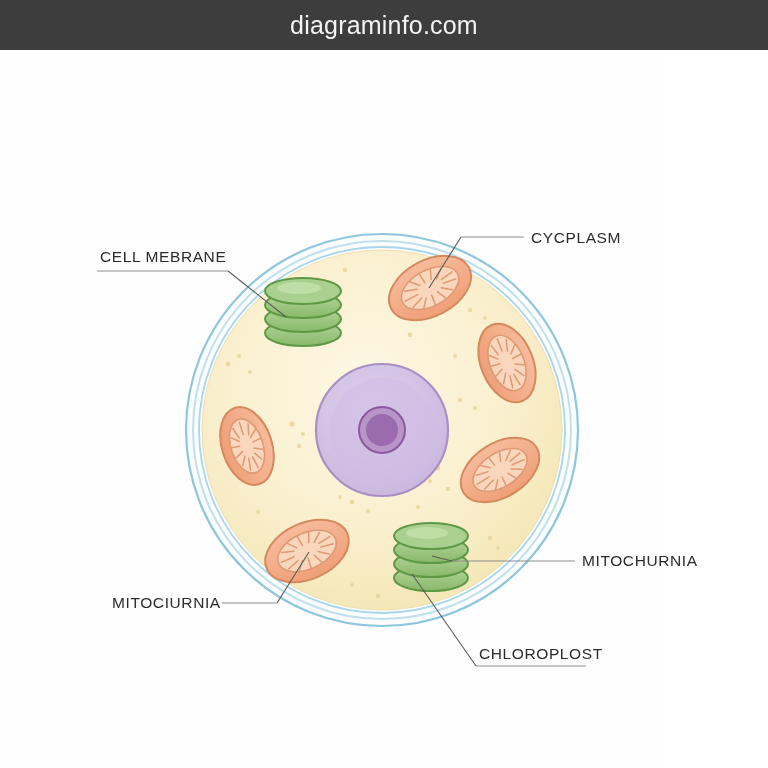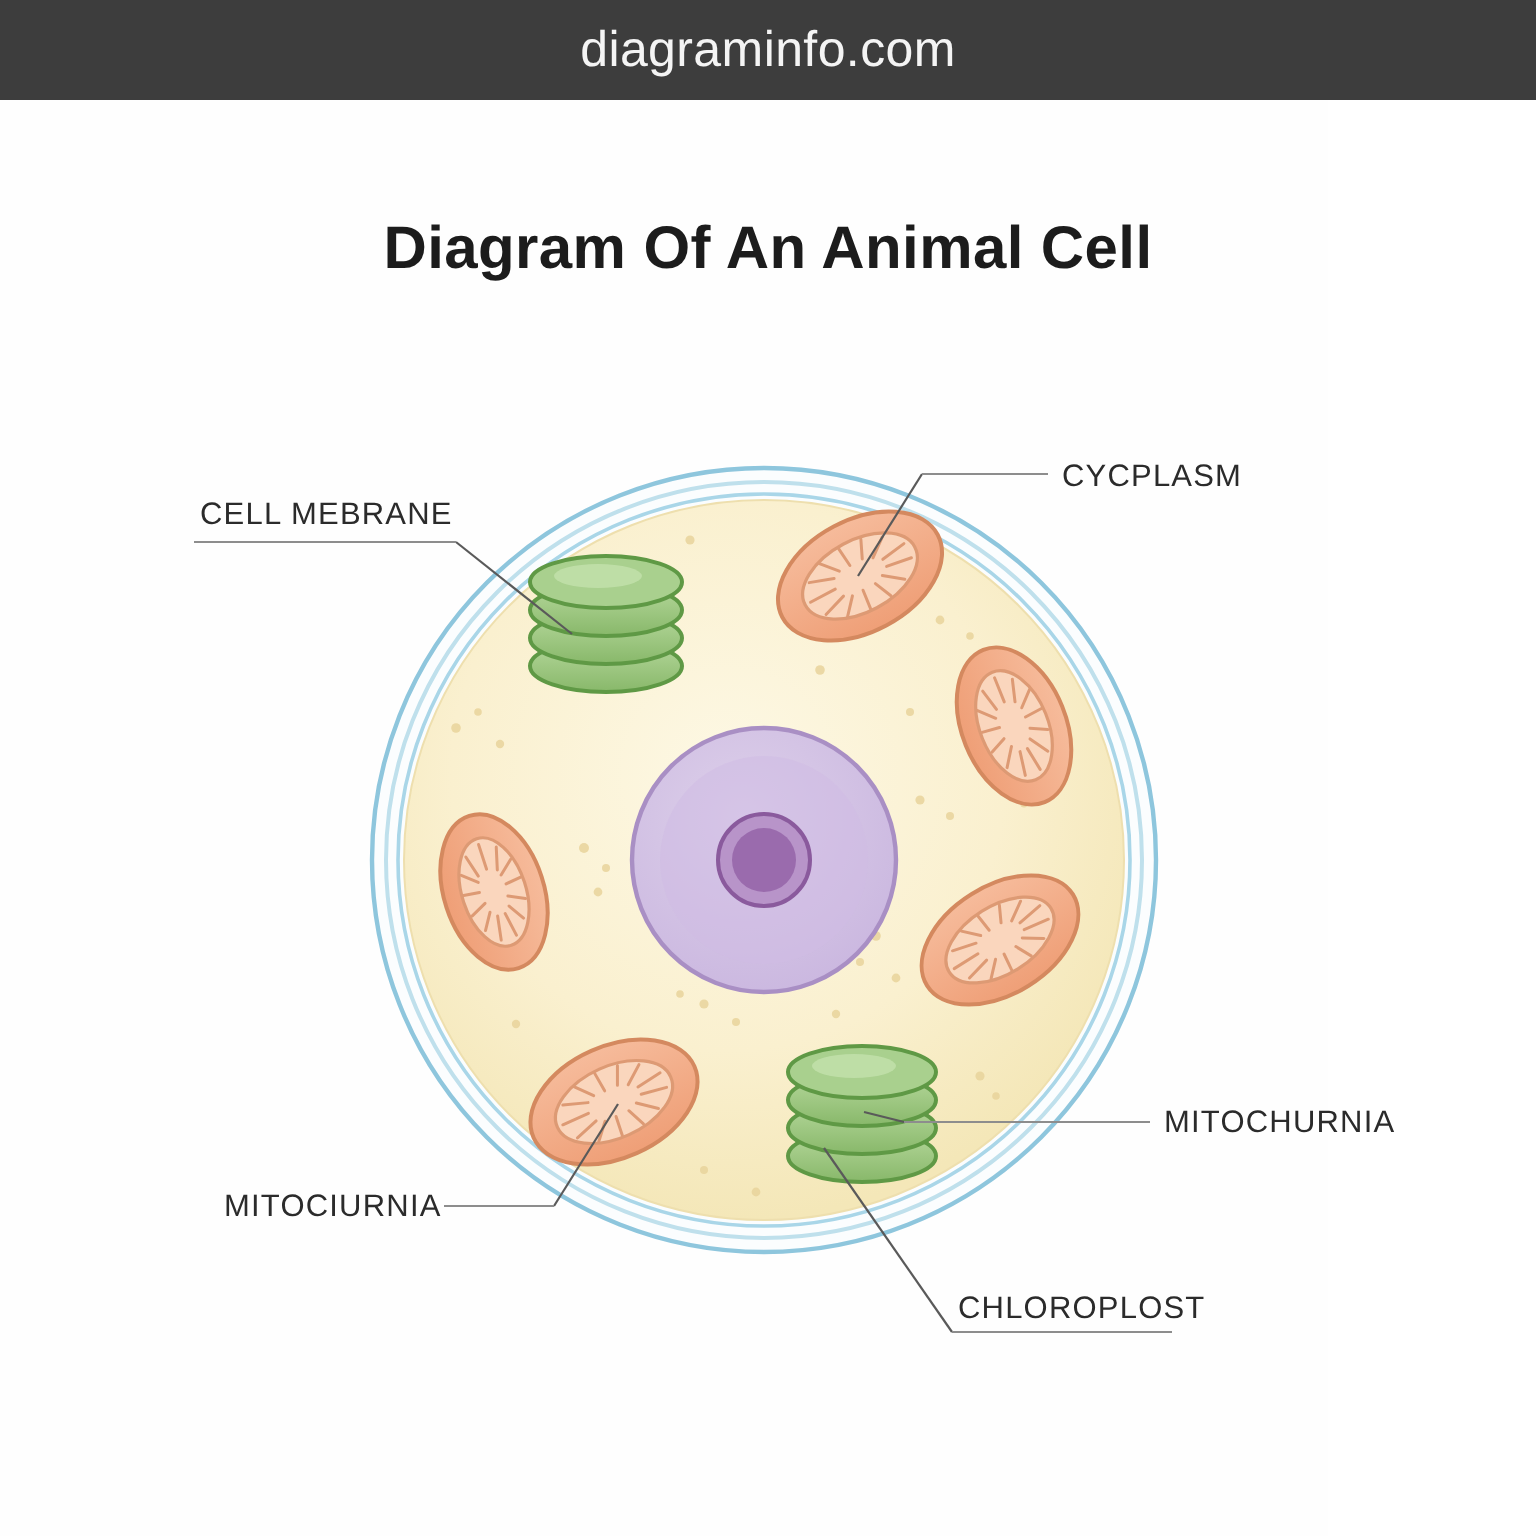--- a/index.html
+++ b/index.html
@@ -58,21 +58,20 @@
 </style>
 </head>
 <body>
 
 <div id="page">
 
   <div class="watermark-bar">
     <span class="watermark-text">diagraminfo.com</span>
   </div>
 
-  <div class="diagram-title">Diagram Of An Animal Cell</div>
 
   <svg id="cell-svg" viewBox="0 0 768 768">
     <defs>
       <radialGradient id="cytoGrad" cx="45%" cy="38%" r="62%">
         <stop offset="0%" stop-color="#fdf8e4"></stop>
         <stop offset="62%" stop-color="#faf0cf"></stop>
         <stop offset="100%" stop-color="#f4e7b8"></stop>
       </radialGradient>
       <radialGradient id="nucGrad" cx="42%" cy="34%" r="68%">
         <stop offset="0%" stop-color="#ddd0ea"></stop>

